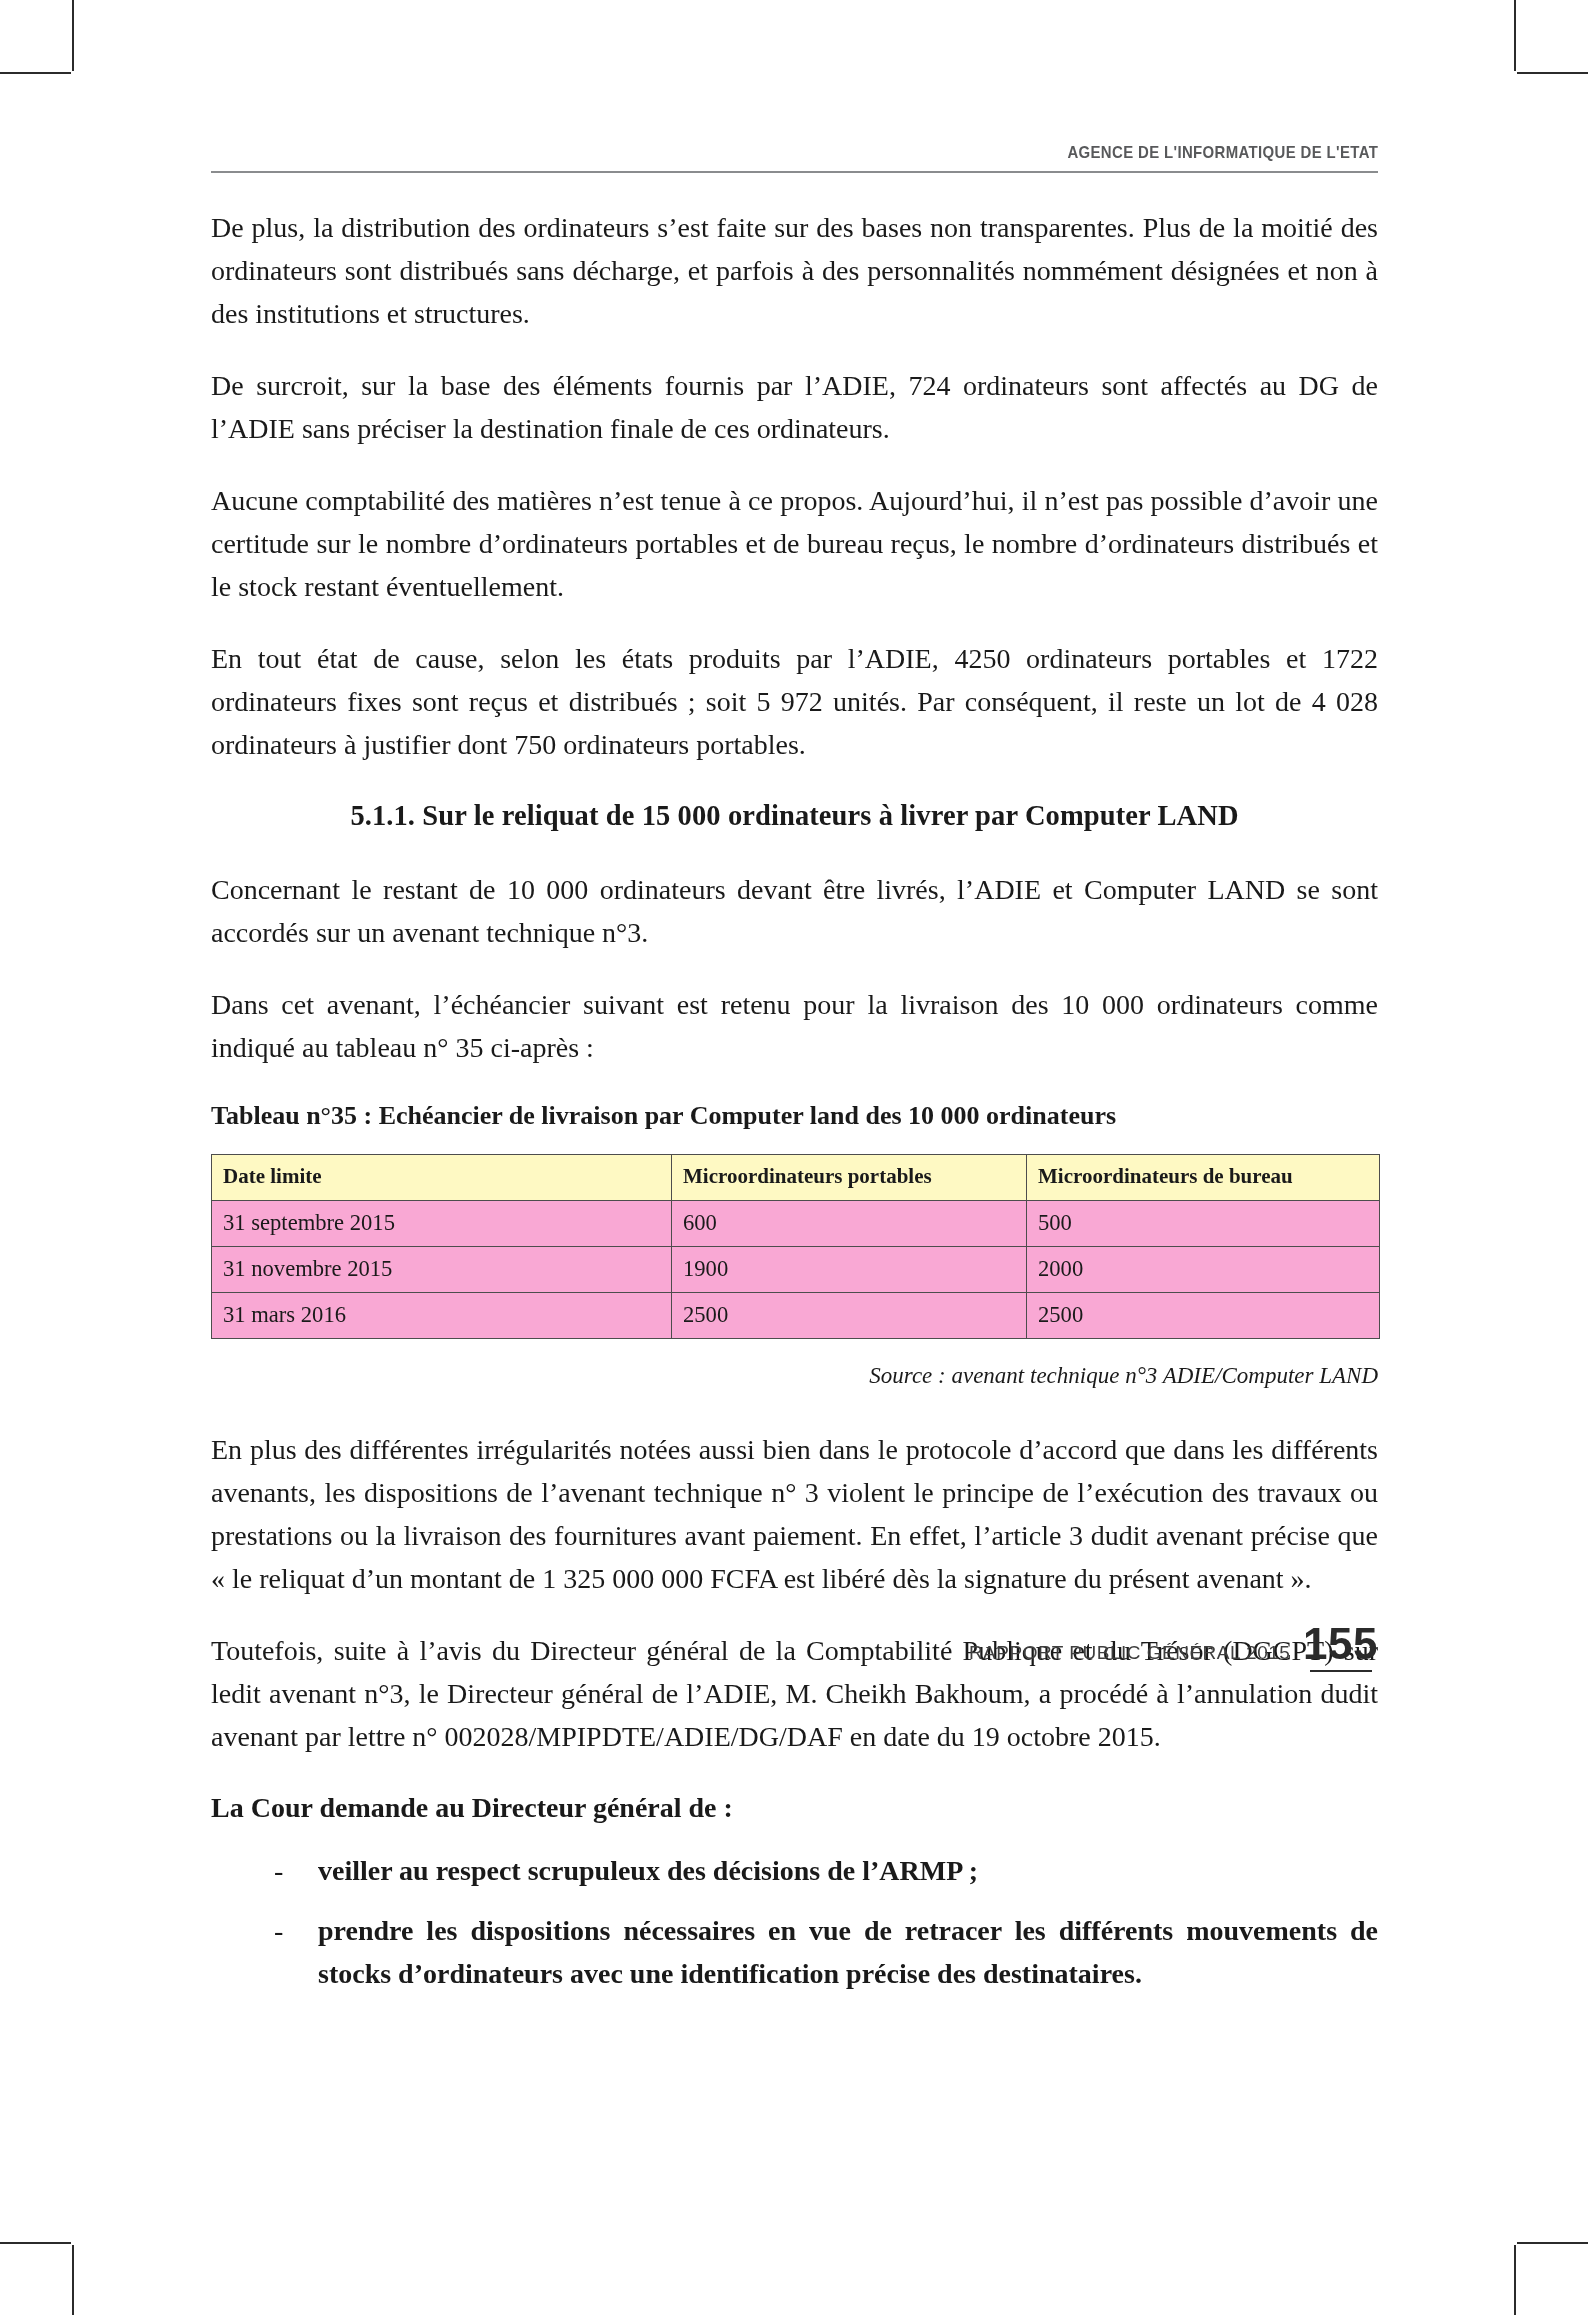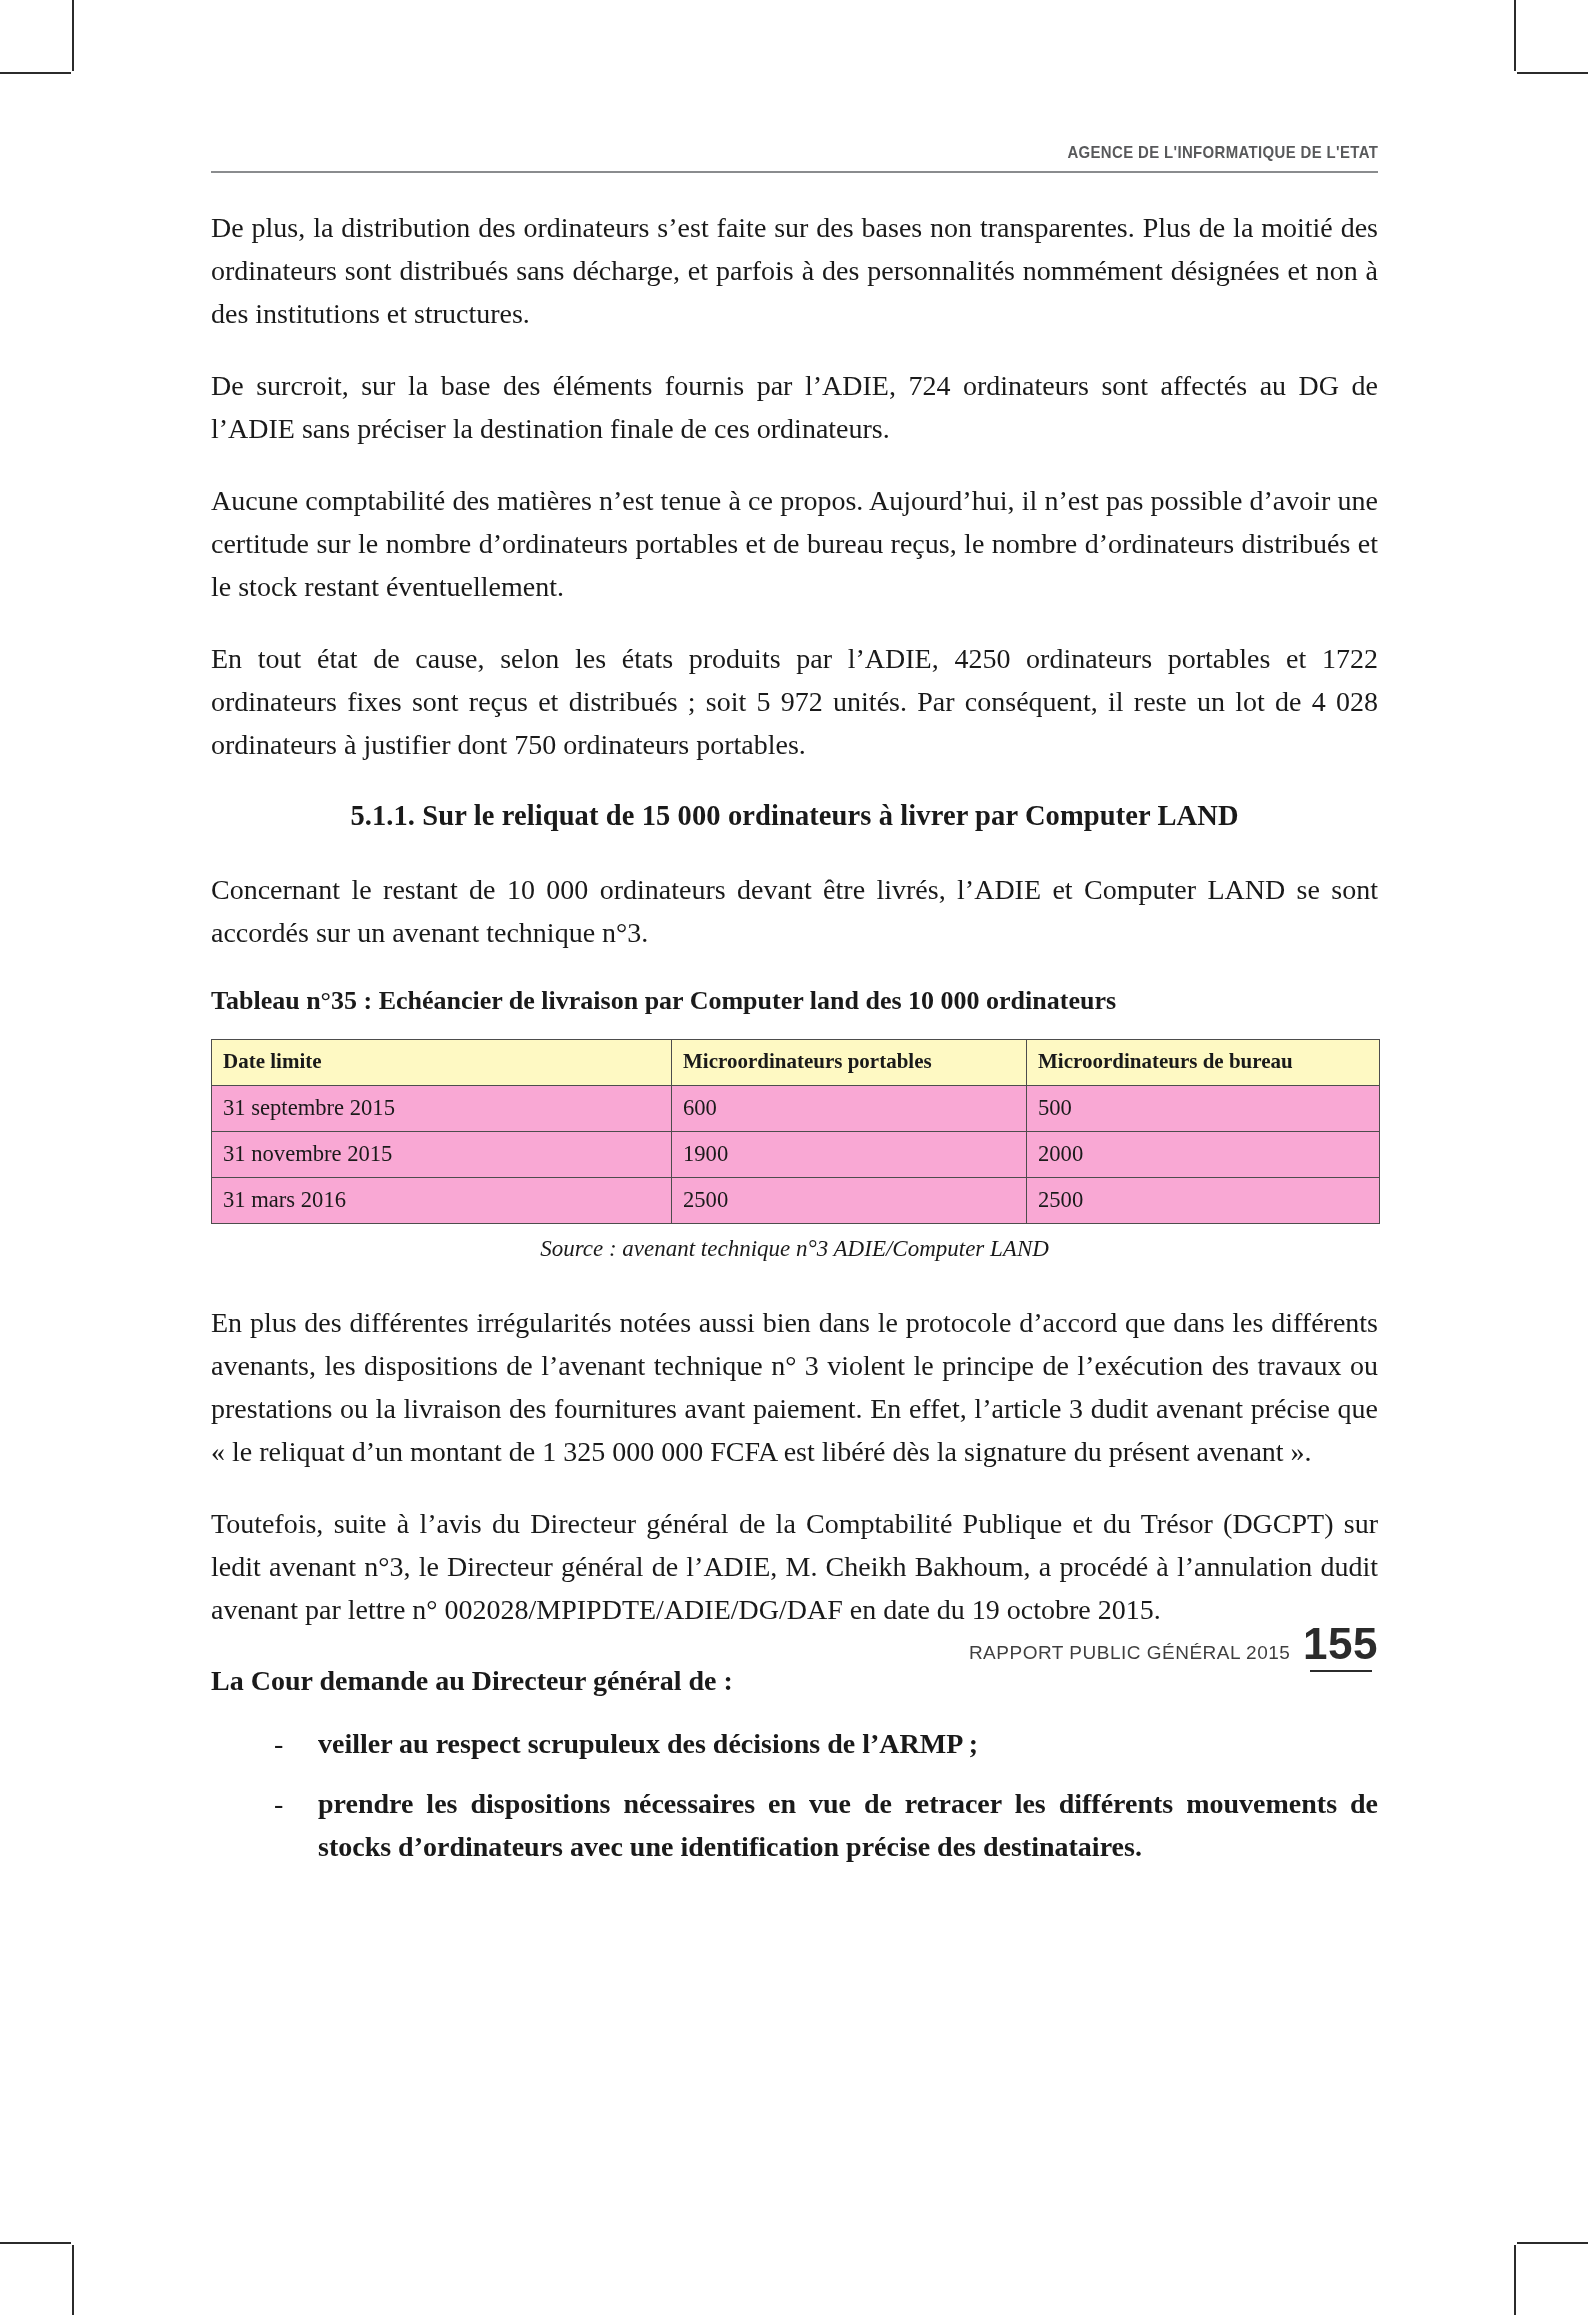--- a/index.html
+++ b/index.html
@@ -124,25 +124,25 @@
   }
   table.data-table tbody td {
     background: #f9a8d4;
     font-weight: normal;
   }
   .col-date { width: 460px; }
   .col-port { width: 355px; }
   .col-bur  { width: 353px; }
 
   p.source-note {
-    margin: 8px 0 36px 0;
+    margin: 20px 0 36px 0;
     font-size: 23px;
     line-height: 33px;
     font-style: italic;
-    text-align: center;
+    text-align: right;
   }
 
   
   p.demand-title {
     margin: 16.3px 0 20px 0;
     font-size: 28px;
     line-height: 42px;
     font-weight: bold;
     text-align: left;
   }
@@ -229,20 +229,21 @@
   <div class="content">
 
     <p class="para">De plus, la distribution des ordinateurs s’est faite sur des bases non transparentes. Plus de la moitié des ordinateurs sont distribués sans décharge, et parfois à des personnalités nommément désignées et non à des institutions et structures.</p>
     <p class="para">De surcroit, sur la base des éléments fournis par l’ADIE, 724 ordinateurs sont affectés au DG de l’ADIE sans préciser la destination finale de ces ordinateurs.</p>
     <p class="para">Aucune comptabilité des matières n’est tenue à ce propos. Aujourd’hui, il n’est pas possible d’avoir une certitude sur le nombre d’ordinateurs portables et de bureau reçus, le nombre d’ordinateurs distribués et le stock restant éventuellement.</p>
     <p class="para">En tout état de cause, selon les états produits par l’ADIE, 4250 ordinateurs portables et 1722 ordinateurs fixes sont reçus et distribués ; soit 5 972 unités. Par conséquent, il reste un lot de 4 028 ordinateurs à justifier dont 750 ordinateurs portables.</p>
 
     <h3 class="section-heading">5.1.1. Sur le reliquat de 15 000 ordinateurs à livrer par Computer LAND</h3>
 
     <p class="para">Concernant le restant de 10 000 ordinateurs devant être livrés, l’ADIE et Computer LAND se sont accordés sur un avenant technique n°3.</p>
+    <p class="para">Dans cet avenant, l’échéancier suivant est retenu pour la livraison des 10 000 ordinateurs comme indiqué au tableau n° 35 ci-après :</p>
 
     <p class="table-caption">Tableau n°35 : Echéancier de livraison par Computer land des 10 000 ordinateurs</p>
 
     <table class="data-table">
       <colgroup>
         <col class="col-date">
         <col class="col-port">
         <col class="col-bur">
       </colgroup>
       <thead>

